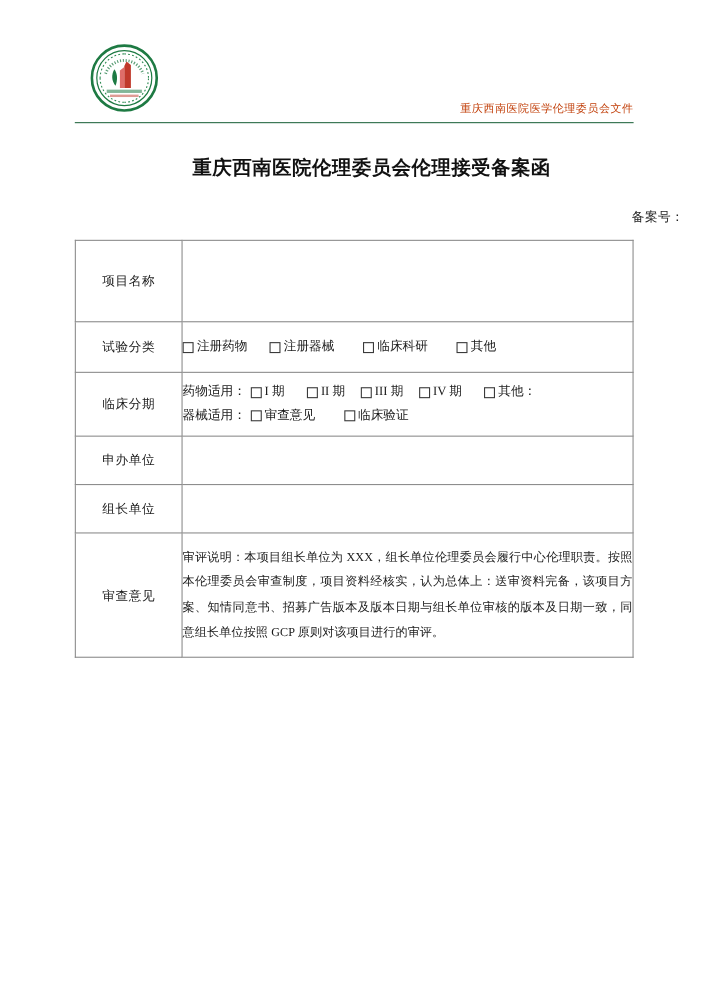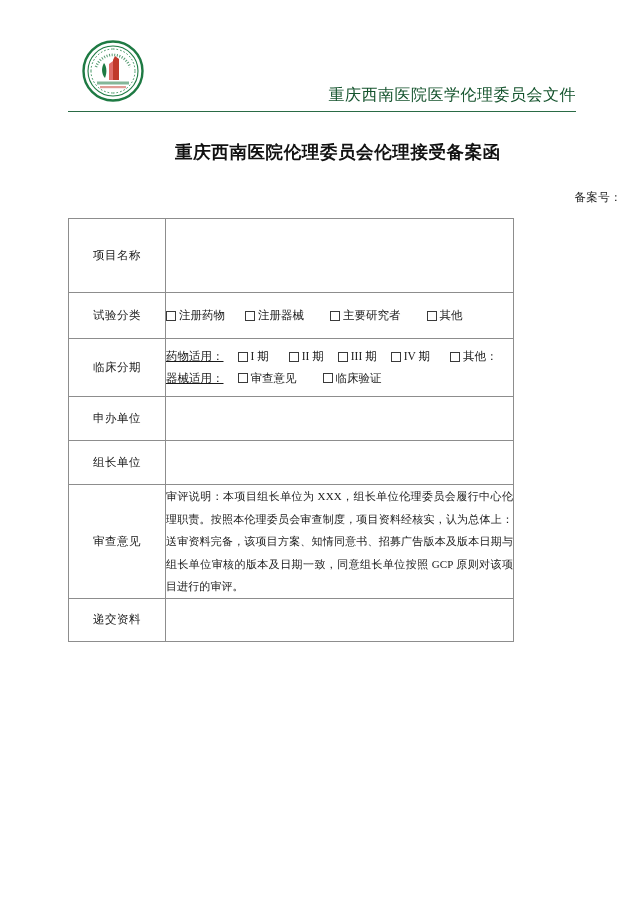--- a/index.html
+++ b/index.html
@@ -37,23 +37,23 @@
     top: 4px;
     width: 62px;
     height: 62px;
   }
   .logo svg { display: block; }
 
   .header-title {
     position: absolute;
     right: 0px;
     bottom: 6px;
-    font-size: 16px;
+    font-size: 10px;
     letter-spacing: 0.5px;
-    color: #14532d;
+    color: #c2410c;
     font-family: "Liberation Serif", "DejaVu Serif", serif;
     white-space: nowrap;
   }
 
   .header-rule {
     position: absolute;
     left: 68px;
     top: 111px;
     width: 508px;
     height: 0;
@@ -85,21 +85,21 @@
     color: #222;
     letter-spacing: 0.4px;
     padding-left: 46px;
   }
 
   
   .form-table {
     position: absolute;
     left: 68px;
     top: 218px;
-    width: 446px;
+    width: 508px;
     border-collapse: collapse;
     table-layout: fixed;
   }
   .form-table td {
     border: 1px solid #8d8d8d;
     padding: 0;
     vertical-align: middle;
   }
   .lbl-cell {
     width: 96px;
@@ -127,21 +127,21 @@
   .r-pi    { height: 43px; }
   .r-op    { height: 113px; }
   .r-docs  { height: 43px; }
 
   .opt-line {
     display: flex;
     align-items: center;
     white-space: nowrap;
     line-height: 1.9;
   }
-  .opt-line .prefix { margin-right: 14px; text-decoration: underline; }
+  .opt-line .prefix { margin-right: 4px; }
   .opt {
     display: inline-flex;
     align-items: center;
     white-space: nowrap;
   }
   .cb {
     display: inline-block;
     width: 8px;
     height: 8px;
     border: 1px solid #3a3a3a;
@@ -223,21 +223,21 @@
               <span>注册药物</span>
             </span>
             <span class="gap-md"></span>
             <span class="opt">
               <span class="cb"></span>
               <span>注册器械</span>
             </span>
             <span class="gap-lg"></span>
             <span class="opt">
               <span class="cb"></span>
-              <span>主要研究者</span>
+              <span>临床科研</span>
             </span>
             <span class="gap-lg"></span>
             <span class="opt">
               <span class="cb"></span>
               <span>其他</span>
             </span>
           </div>
         </td>
       </tr>
 
@@ -299,21 +299,17 @@
         <td class="val-cell"></td>
       </tr>
 
 
 
       <tr class="r-op">
         <td class="lbl-cell">审查意见</td>
         <td class="val-cell opinion-cell">审评说明：本项目组长单位为 XXX，组长单位伦理委员会履行中心伦理职责。按照本伦理委员会审查制度，项目资料经核实，认为总体上：送审资料完备，该项目方案、知情同意书、招募广告版本及版本日期与组长单位审核的版本及日期一致，同意组长单位按照 GCP 原则对该项目进行的审评。</td>
       </tr>
 
-      <tr class="r-docs">
-        <td class="lbl-cell">递交资料</td>
-        <td class="val-cell"></td>
-      </tr>
 
     </tbody>
   </table>
 
 </div>
 
 </body></html>

